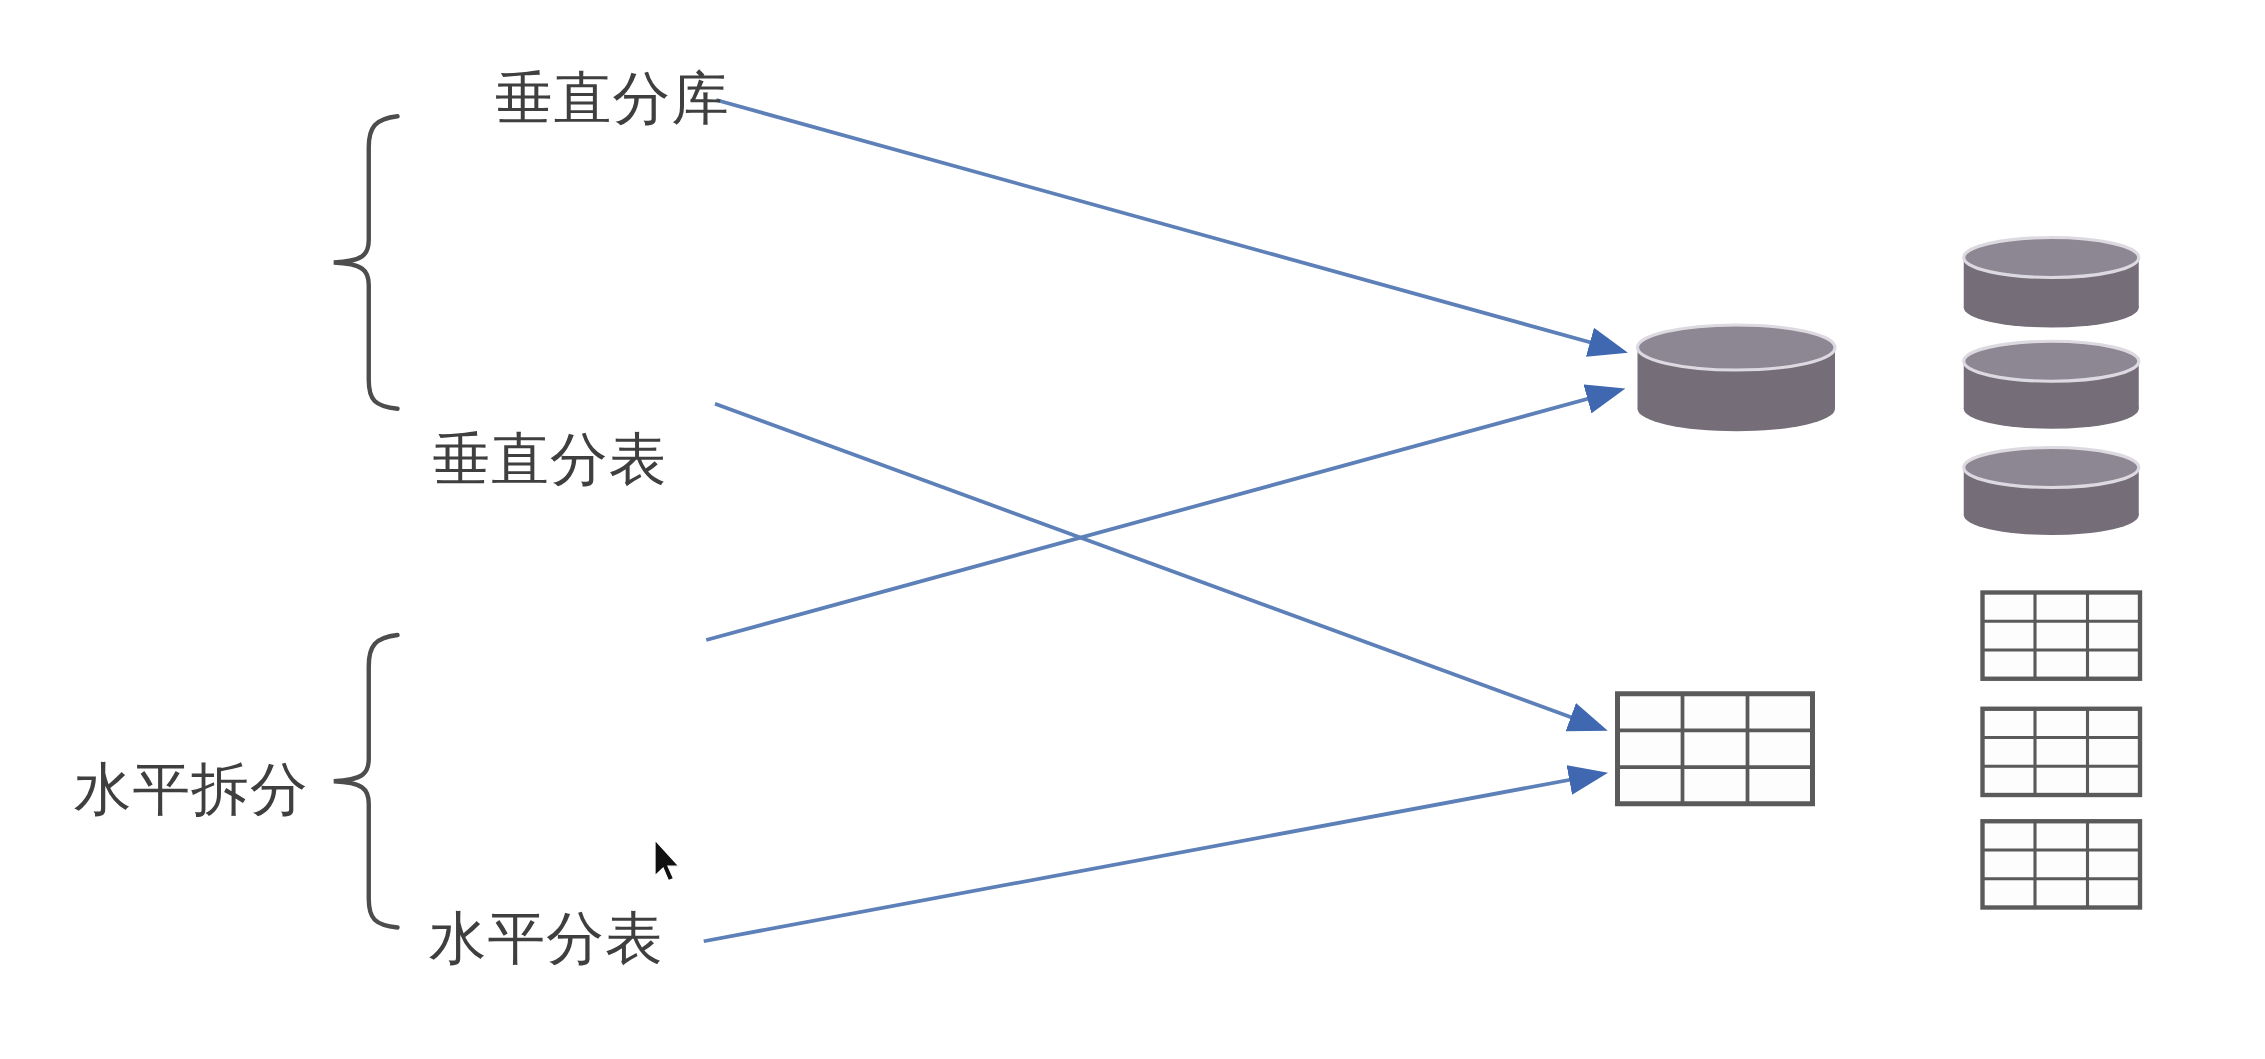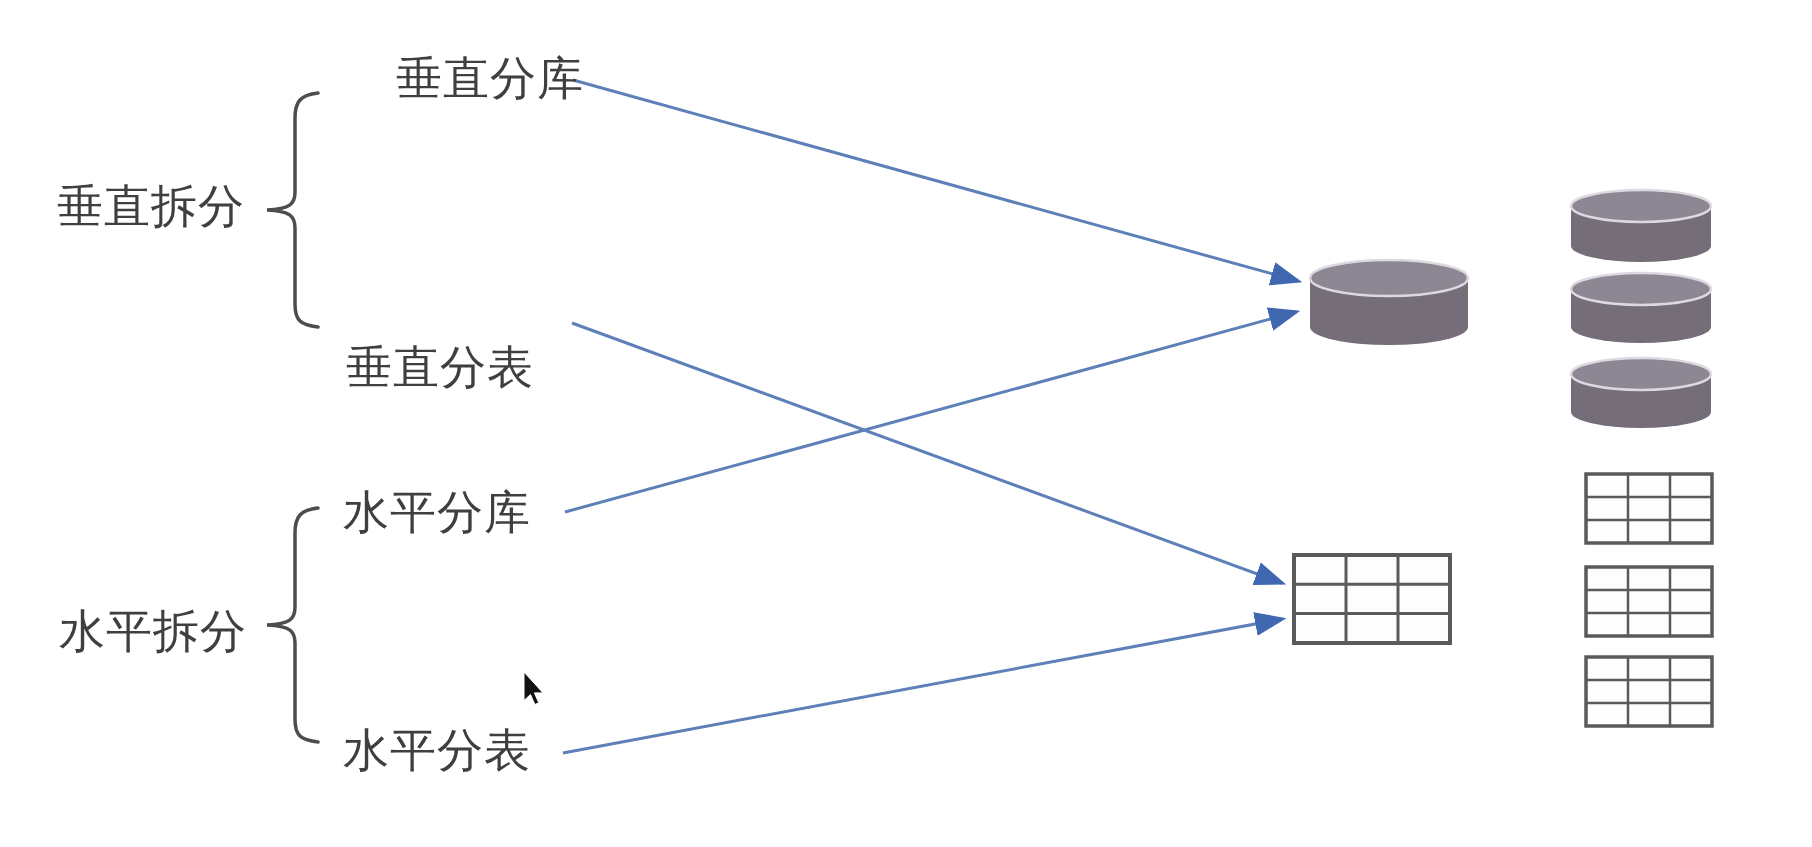--- a/index.html
+++ b/index.html
@@ -134,25 +134,23 @@
       <rect class="tbl-outer" x="1586" y="657" width="126" height="69"></rect>
       <line class="tbl-line" x1="1628" y1="657" x2="1628" y2="726"></line>
       <line class="tbl-line" x1="1670" y1="657" x2="1670" y2="726"></line>
       <line class="tbl-line" x1="1586" y1="680" x2="1712" y2="680"></line>
       <line class="tbl-line" x1="1586" y1="703" x2="1712" y2="703"></line>
     </g>
 
     <path class="cursor-shape" d="M524,672 L524,700.5 L530.5,694.5 L534.8,704.5 L538.8,702.8 L534.4,692.9 L543,692.9 Z"></path>
   </svg>
 
-  <div class="node-label" style="left:57px; top:182px;">垂直拆分</div>
 
   <div class="node-label" style="left:356px; top:54px;margin-left:40px;">垂直分库</div>
 
   <div class="node-label" style="left:346px; top:299px;margin-top:44px;">垂直分表</div>
 
-  <div class="node-label" style="left:343px; top:488px;">水平分库</div>
 
   <div class="node-label" style="left:59px; top:607px;text-align:center;">水平拆分</div>
 
   <div class="node-label" style="left:343px; top:726px;">水平分表</div>
 
 </div>
 
 </body></html>

